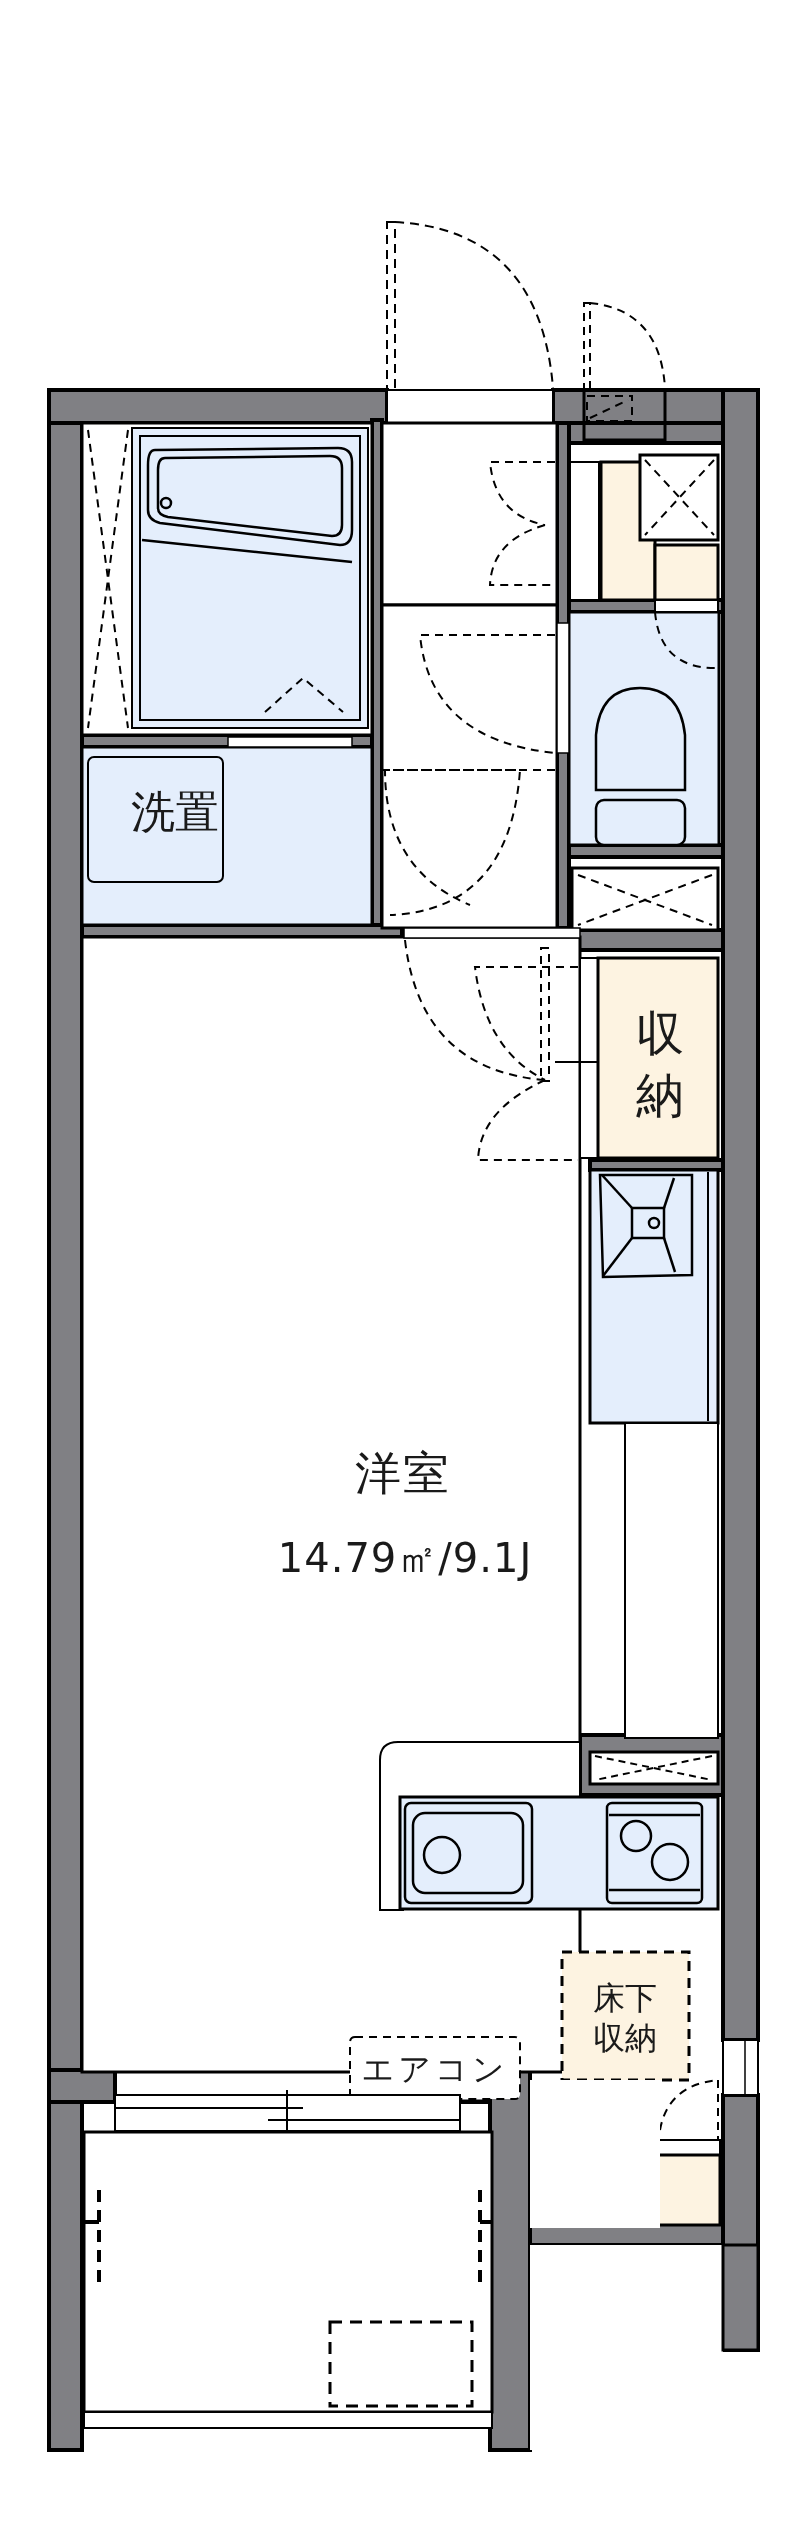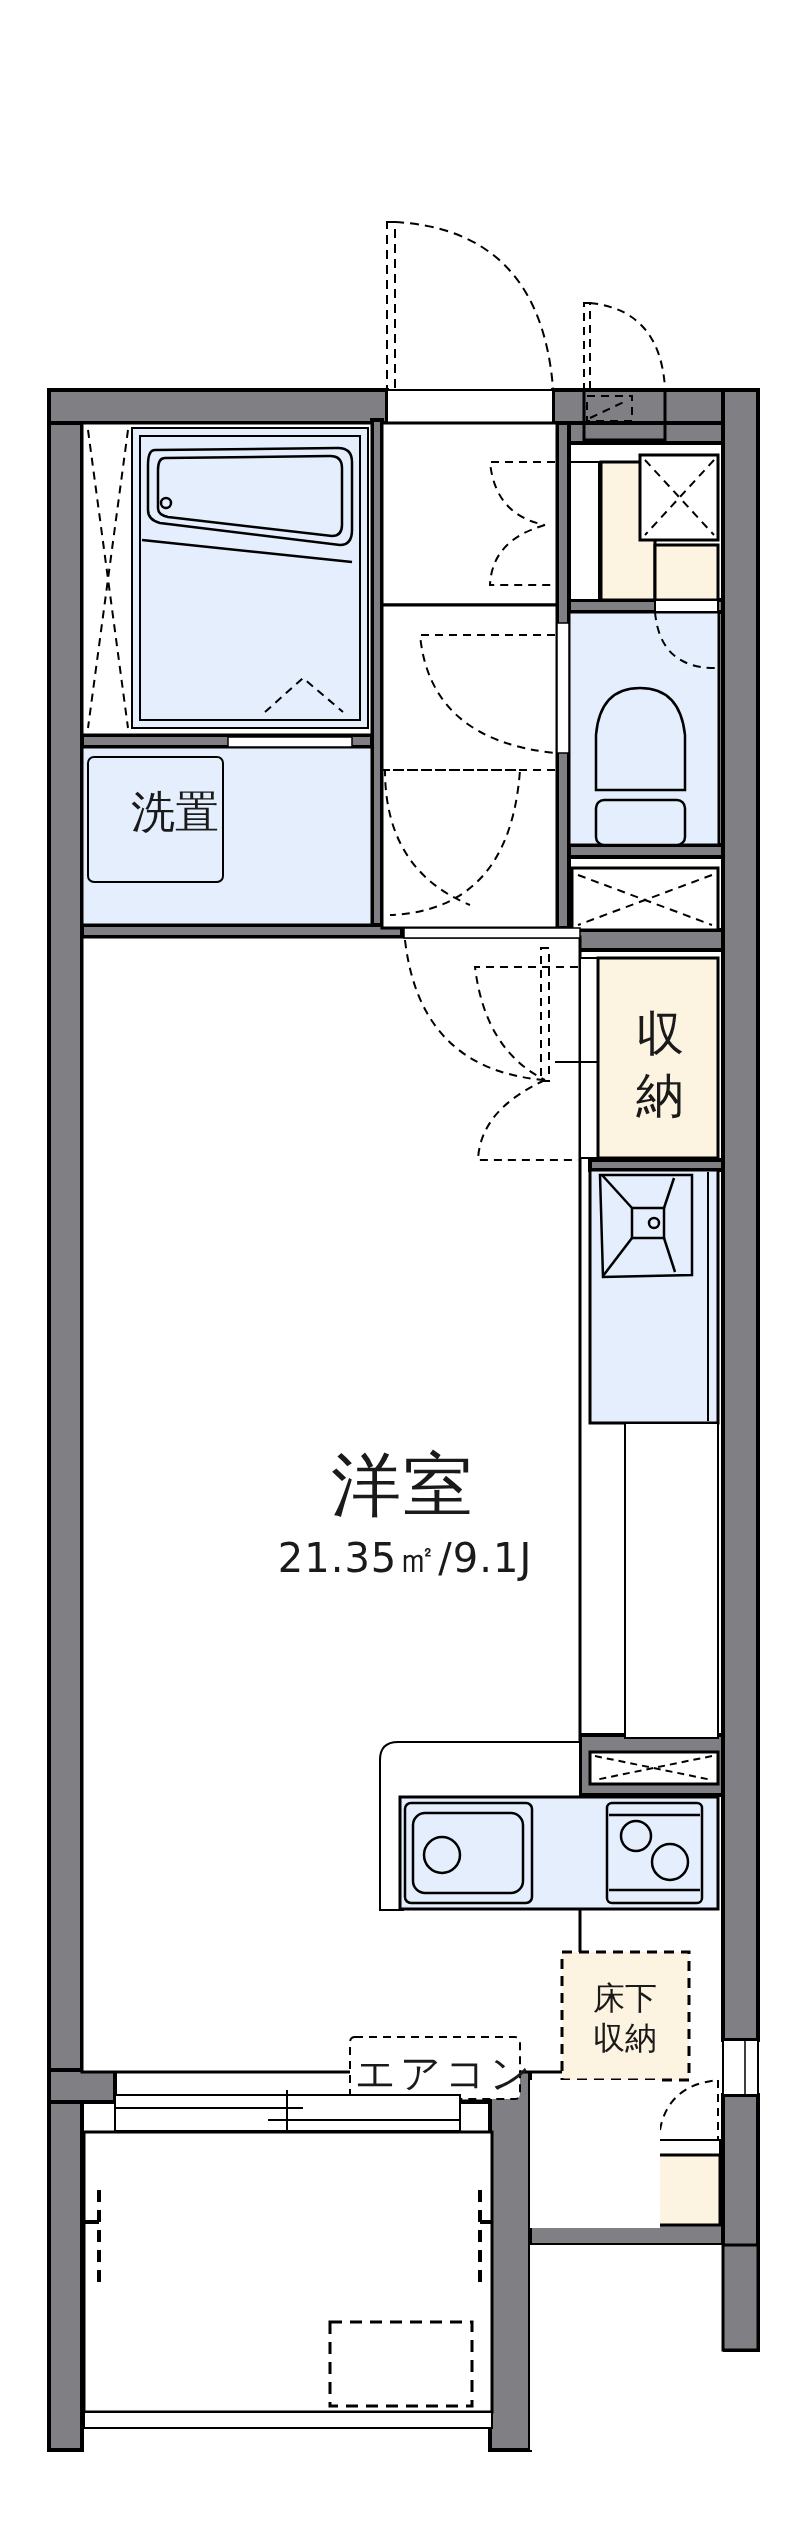--- a/index.html
+++ b/index.html
@@ -1,24 +1,24 @@
 <!DOCTYPE html>
 <html><head>
 <meta charset="utf-8">
 <style>
   html, body { margin: 0; padding: 0; background: #ffffff; }
   body { width: 800px; height: 2540px; position: relative; overflow: hidden; font-family: "DejaVu Sans", "Liberation Sans", sans-serif; }
   #plan { position: absolute; left: 0; top: 0; width: 800px; height: 2540px; }
   .label { position: absolute; color: #1a1a1a; text-align: center; white-space: nowrap; line-height: 1; }
-  .room-title { font-size: 70px; letter-spacing: 2px; }
+  .room-title { font-size: 46px; letter-spacing: 2px; }
   .room-area { font-size: 40px; font-family: "DejaVu Sans", sans-serif; letter-spacing: 1px; }
   .small-label { font-size: 44px; }
   .vlabel { font-size: 48px; line-height: 1.3; }
   .tiny-label { font-size: 32px; line-height: 1.25; }
-  .ac-label { font-size: 40px; letter-spacing: 4px; }
+  .ac-label { font-size: 32px; letter-spacing: 4px; }
 </style>
 </head>
 <body>
 
 <svg id="plan" viewBox="0 0 800 2540" xmlns="http://www.w3.org/2000/svg">
 
   <g fill="#808084" stroke="#000" stroke-width="4">
 
     <rect x="49" y="390" width="33" height="2060"></rect>
 
@@ -224,21 +224,21 @@
     <rect x="330" y="2322" width="142" height="84" fill="none" stroke="#000" stroke-width="3" stroke-dasharray="12 8"></rect>
   </g>
 
   <rect x="530" y="2245" width="193" height="205" fill="#fff" stroke="none"></rect>
   <rect x="723" y="2245" width="35" height="105" fill="#808084" stroke="#000" stroke-width="3"></rect>
 </svg>
 
 <div class="label small-label" style="left:100px; top:790px;margin-left:31px;">洗置</div>
 
 <div class="label room-title" style="left:318px; top:1450px; width:170px;">洋室</div>
-<div class="label room-area" style="left:240px; top:1538px; width:330px;">21.35㎡/9.1J</div>
+<div class="label room-area" style="left:240px; top:1538px; width:330px;">14.79㎡/9.1J</div>
 
 <div class="label vlabel" style="left:610px; top:1002px; width:100px;">
   <div style="width:50px; margin:0 auto; white-space:normal; word-break:break-all;">収納</div>
 </div>
 
 <div class="label tiny-label" style="left:575px; top:1978px; width:100px;">
   <div>床下</div>
   <div>収納</div>
 </div>
 

